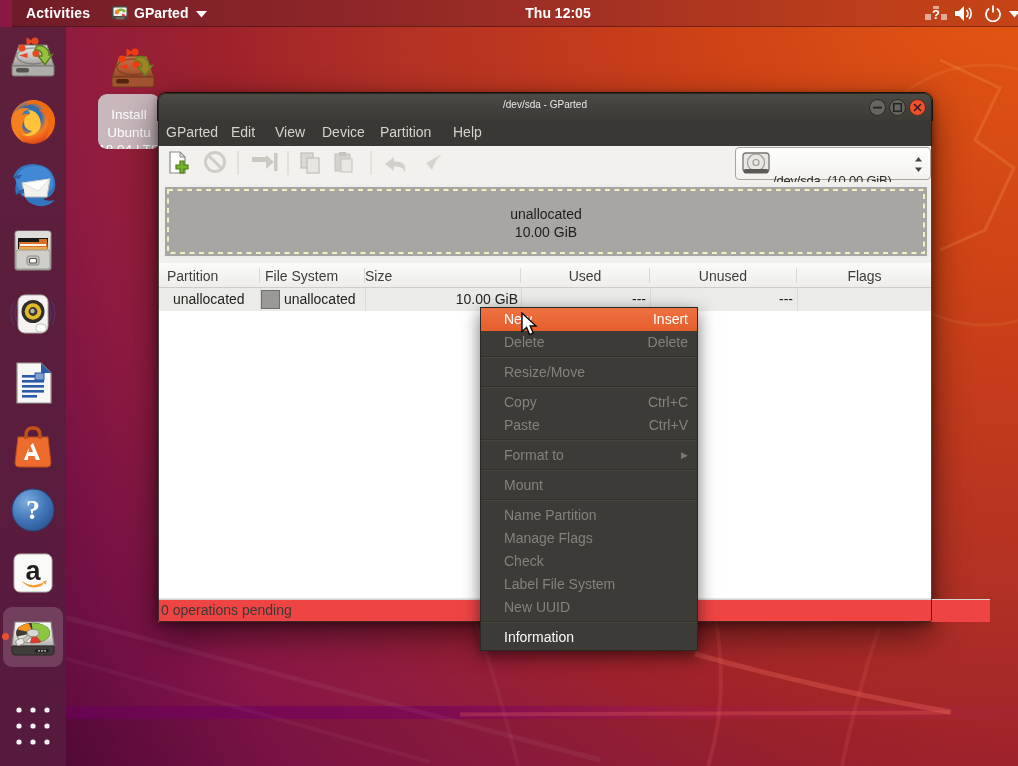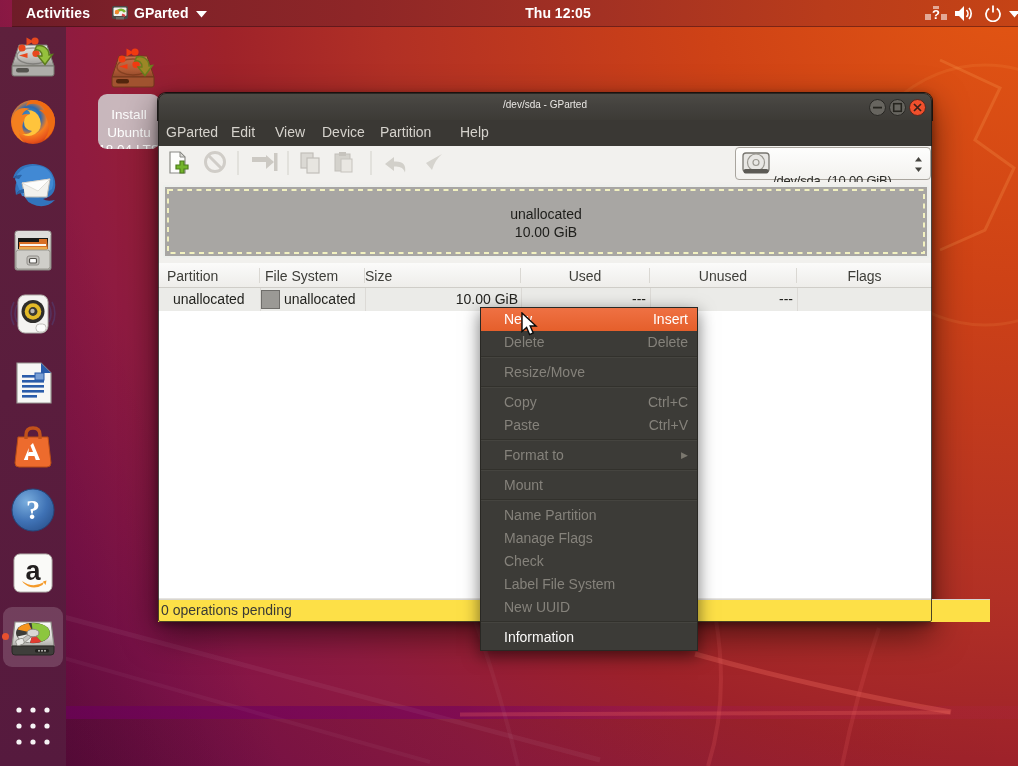--- a/index.html
+++ b/index.html
@@ -35,21 +35,21 @@
 #graphicarea{position:absolute;left:0;top:89px;width:774px;height:81px;background:#f1f0ed}
 #gsel{position:absolute;left:5px;top:3px;width:766px;height:73px;background:#a8a6a3;border:2px solid #edefec}
 #gsel .fill{position:absolute;left:0;top:0;width:762px;height:69px;
 text-align:center;color:#1d1d1a;font-size:14px;padding-top:19px;line-height:17.5px}
 
 #thead{position:absolute;left:0;top:170px;width:774px;height:25px;
 background:linear-gradient(180deg,#fbfbfa,#eeedea);border-bottom:1px solid #cfcdc8;color:#3e3e39}
 .hc{position:absolute;top:5px;border-right:1px solid #dad8d3;height:15px}
 #trow{position:absolute;left:0;top:195px;width:774px;height:23px;background:#ebebe8;color:#23231f}
 #tbody-bg{position:absolute;left:0;top:195px;width:774px;height:311px;background:#fff;border-bottom:1px solid #e6e4e0}
-#statusbar{position:absolute;left:0;top:506px;width:832px;height:23px;background:#fde047;border-top:1px solid #d7d5d1;color:#3a3a36}
+#statusbar{position:absolute;left:0;top:506px;width:832px;height:23px;background:#ef4444;border-top:1px solid #d7d5d1;color:#3a3a36}
 #statusbar span{position:absolute;left:4px;top:2px}
 
 #cmenu{position:absolute;left:480px;top:307px;width:218px;height:344px;background:#3c3b37;
 border:1px solid #292824;box-shadow:0 5px 16px rgba(0,0,0,.55);font-size:14px}
 .mi{position:absolute;left:0;width:216px;height:23px;color:#85827b}
 .mi .l{position:absolute;left:23px;top:3px}
 .mi .r{position:absolute;right:9px;top:3px}
 .mi.on{color:#fbfaf9}
 .mi.hl{background:linear-gradient(180deg,#ef7143,#e55f2b);color:#fff}
 .msep{position:absolute;left:0;width:216px;height:2px;border-top:1px solid #32312c;border-bottom:1px solid #45443f}
@@ -320,21 +320,21 @@
       <circle cx="8.5" cy="8.5" r="8" fill="#f0502c" stroke="#57211a" stroke-width="1"></circle>
       <path d="M5 5 L12 12 M12 5 L5 12" stroke="#3c2018" stroke-width="1.7"></path>
     </svg>
   </div>
   <div id="menubar">
     <span style="left:8px">GParted</span>
     <span style="left:73px">Edit</span>
     <span style="left:117px">View</span>
     <span style="left:164px">Device</span>
     <span style="left:222px">Partition</span>
-    <span style="left:302px">Help</span>
+    <span style="left:295px">Help</span>
   </div>
   <div id="toolbar">
     <svg class="abs" style="left:8px;top:3px" width="430" height="30" viewBox="0 0 430 30">
 
       <g>
         <path d="M4 3 h10 l5 5 v16 h-15 z" fill="#fdfdfc" stroke="#8a8a85" stroke-width="1.2"></path>
         <path d="M14 3 l5 5 h-5 z" fill="#d8d7d3" stroke="#8a8a85" stroke-width="1"></path>
         <path d="M16 16 h4 v4 h4 v4 h-4 v4 h-4 v-4 h-4 v-4 h4 z" transform="translate(-2,-4)" fill="#73b42a" stroke="#4d7c1b" stroke-width="1.2"></path>
       </g>
 

